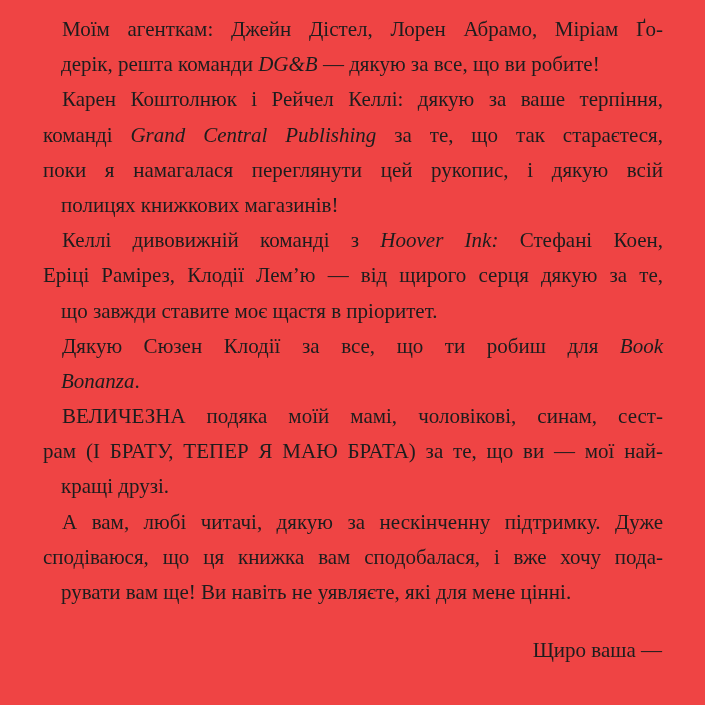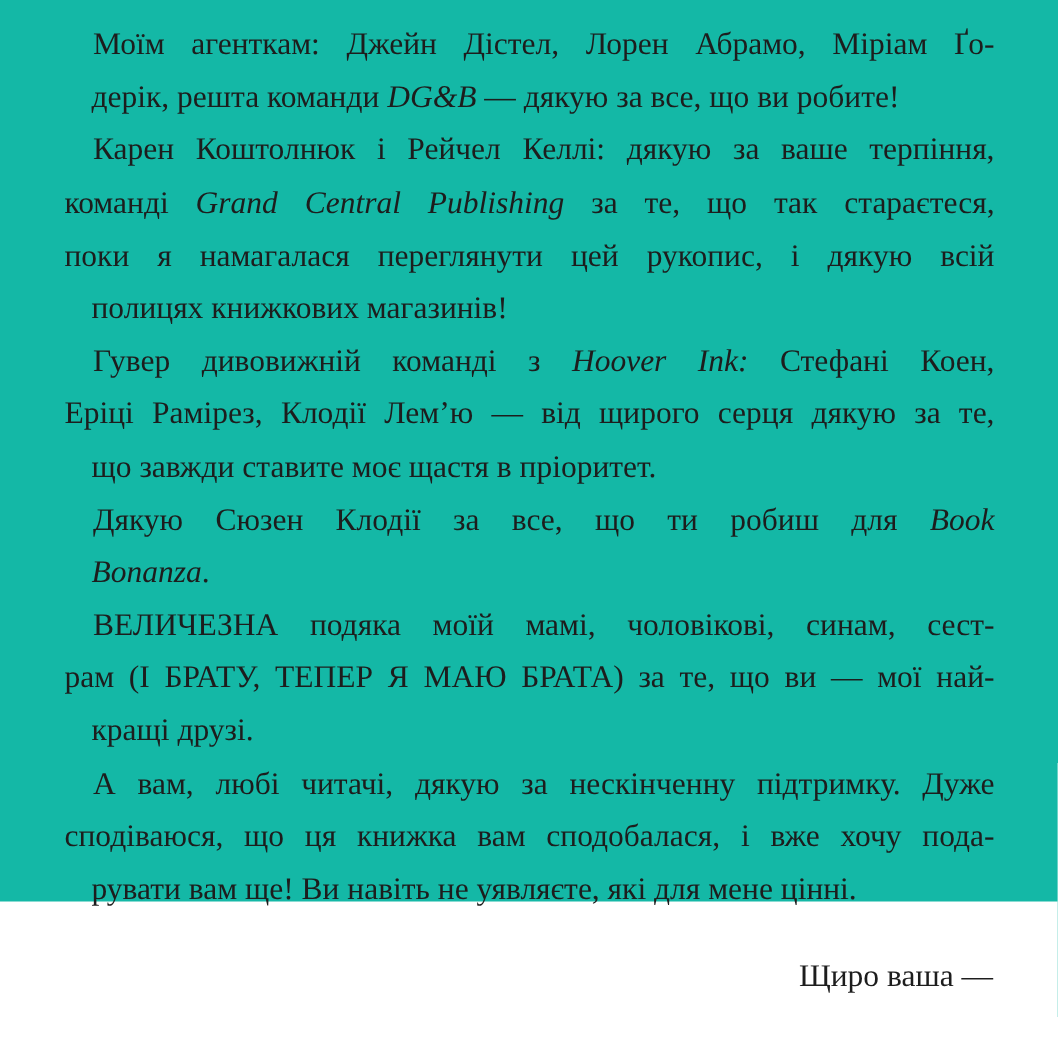--- a/index.html
+++ b/index.html
@@ -11,22 +11,22 @@
       width: 705px;
       height: 705px;
       overflow: hidden;
       position: relative;
     }
     .page {
       position: absolute;
       left: 0;
       top: 0;
       width: 705px;
-      height: 601px;
-      background: #14b8a6;
+      height: 705px;
+      background: #ef4444;
     }
     .text-block {
       position: absolute;
       left: 43px;
       top: 12px;
       width: 620px;
       font-family: "Liberation Serif", "DejaVu Serif", serif;
       font-size: 21px;
       color: #1d1d1d;
     }
@@ -76,21 +76,21 @@
     </div>
 
     <div>
       <span class="line indent"><span>Карен Коштолнюк і Рейчел Келлі: дякую за ваше терпіння,</span></span>
       <span class="line"><span>команді </span><span class="it">Grand Central Publishing</span><span> за те, що так стараєтеся,</span></span>
       <span class="line"><span>поки я намагалася переглянути цей рукопис, і дякую всій</span></span>
       <span class="line last"><span>полицях книжкових магазинів!</span></span>
     </div>
 
     <div>
-      <span class="line indent"><span>Гувер дивовижній команді з </span><span class="it">Hoover Ink:</span><span> Стефані Коен,</span></span>
+      <span class="line indent"><span>Келлі дивовижній команді з </span><span class="it">Hoover Ink:</span><span> Стефані Коен,</span></span>
       <span class="line"><span>Еріці Рамірез, Клодії Лем’ю — від щирого серця дякую за те,</span></span>
       <span class="line last"><span>що завжди ставите моє щастя в пріоритет.</span></span>
     </div>
 
     <div>
       <span class="line indent"><span>Дякую Сюзен Клодії за все, що ти робиш для </span><span class="it">Book</span></span>
       <span class="line last"><span></span><span class="it">Bonanza</span><span>.</span></span>
     </div>
 
     <div>

